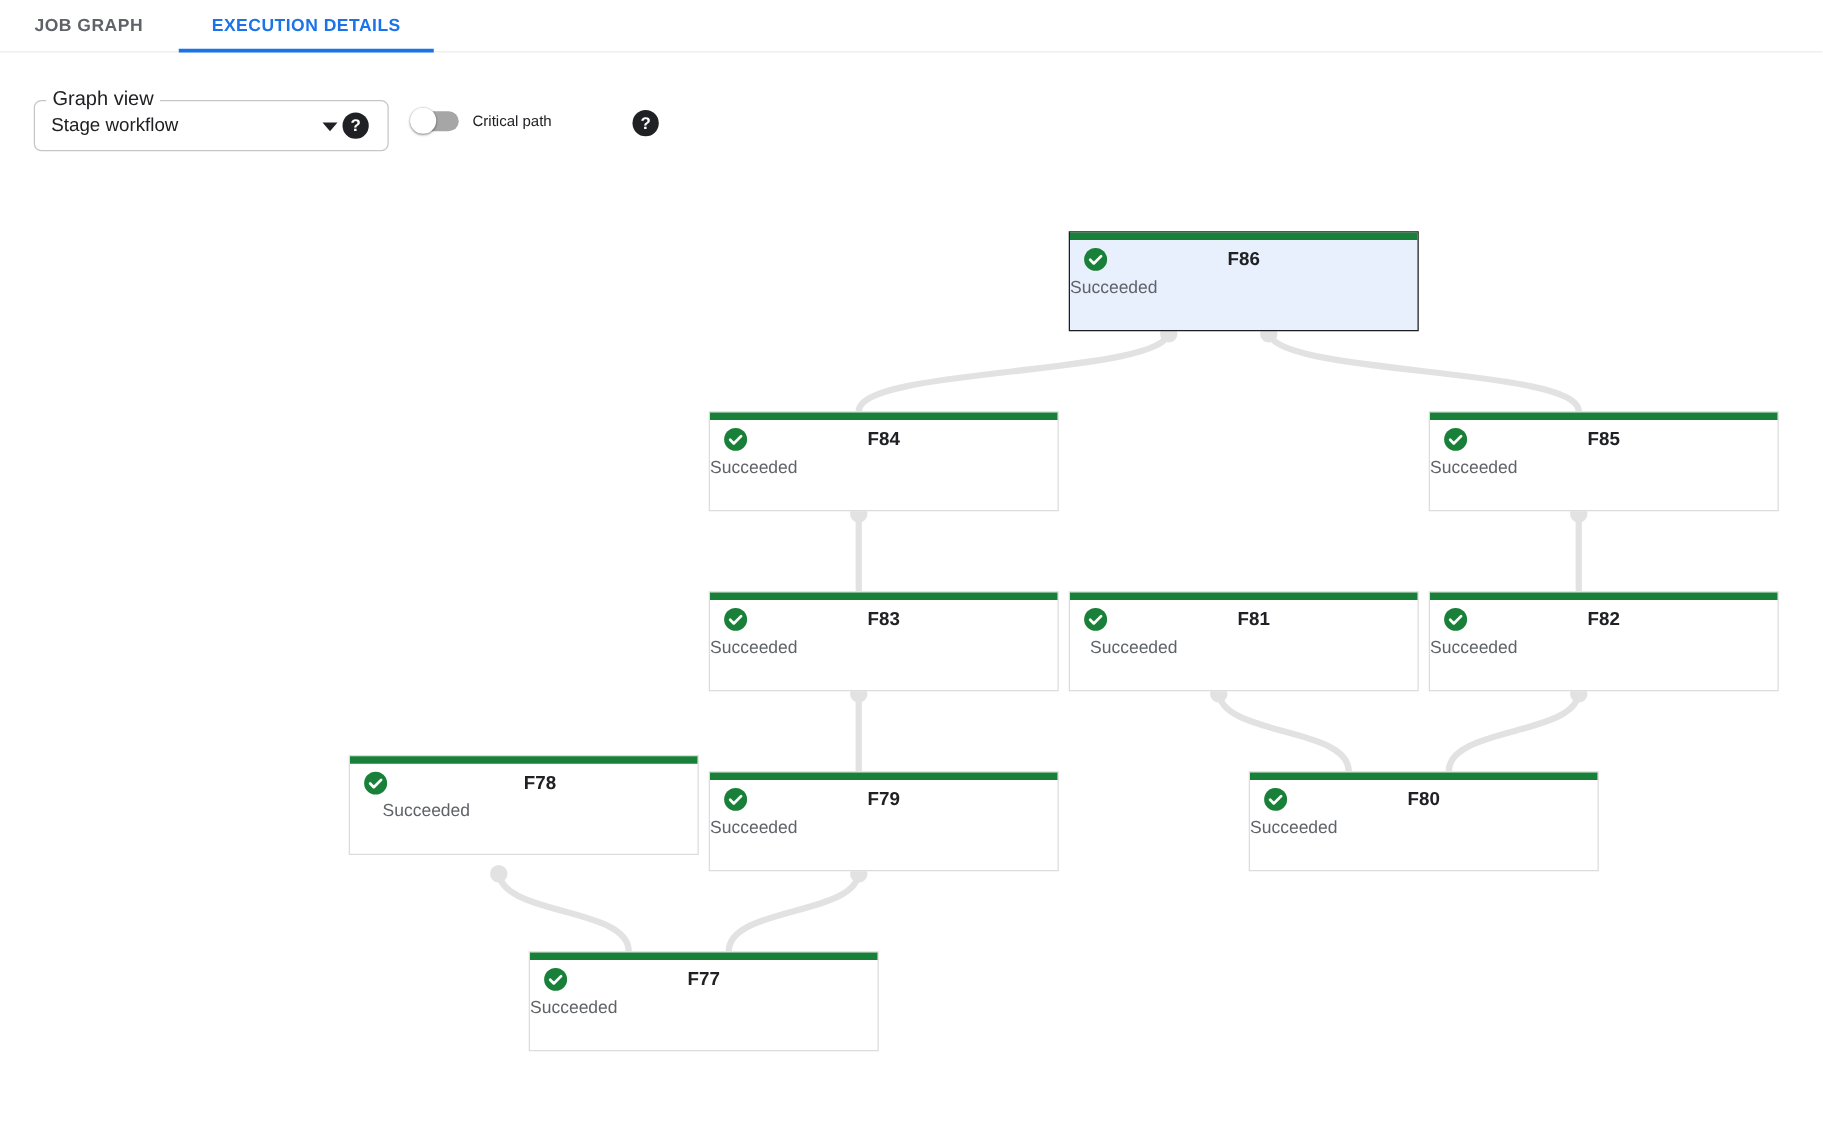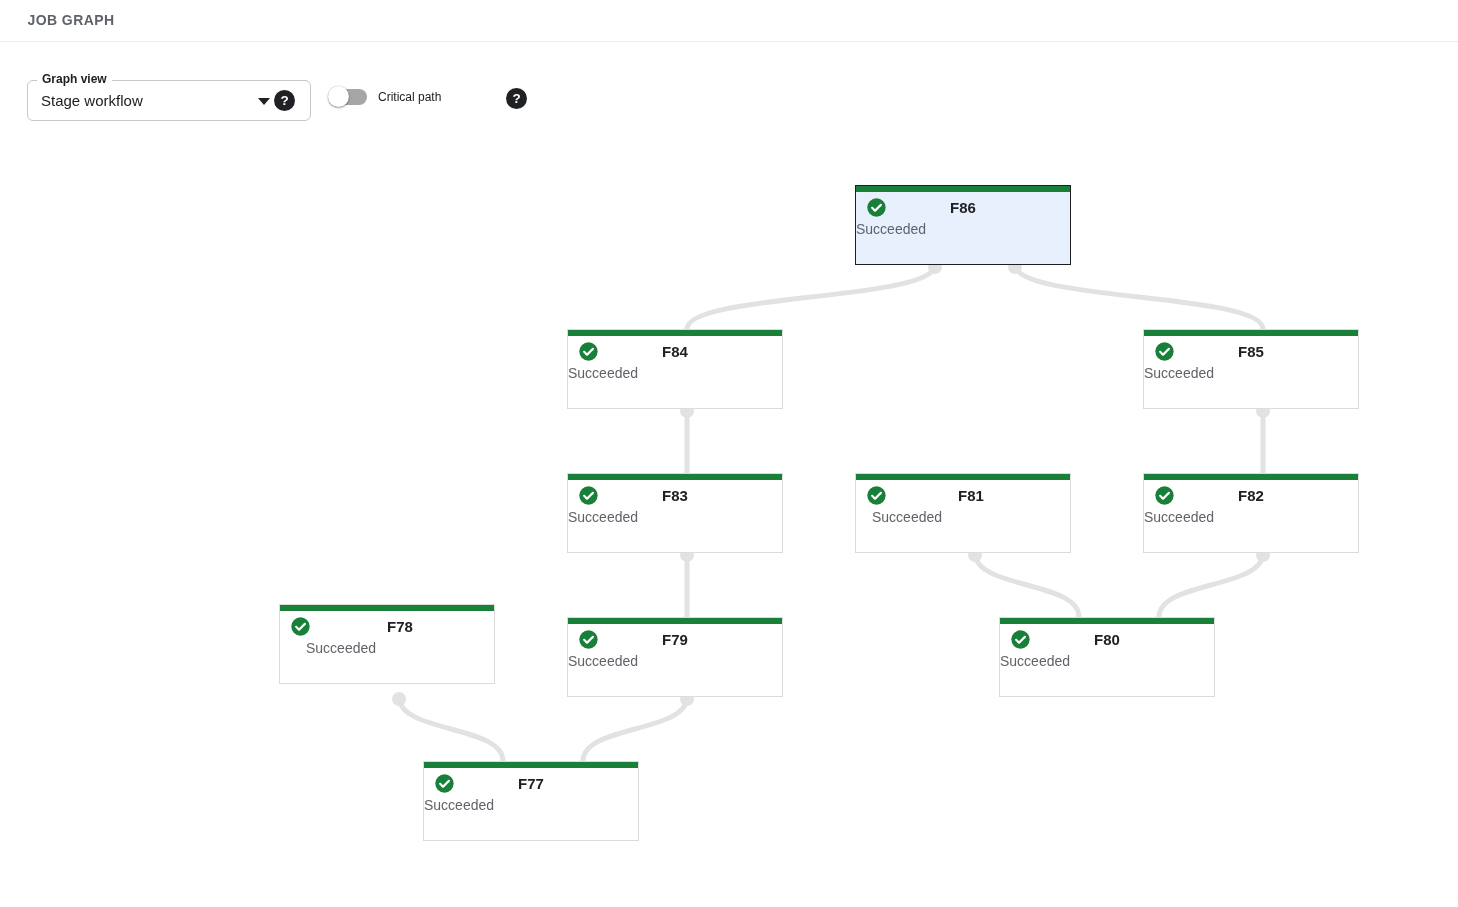--- a/index.html
+++ b/index.html
@@ -14,37 +14,37 @@
        font-size:14px;font-weight:bold;letter-spacing:.4px;color:#5f6368;cursor:pointer;}
   .tab.active{color:var(--blue);}
   .tab.active::after{content:"";position:absolute;left:0;right:0;bottom:-1px;height:3px;background:var(--blue);}
   .tab:nth-of-type(1){left:6px;width:130px;}
   .tab:nth-of-type(2){left:143px;width:204px;}
   .tab:nth-of-type(3){left:353px;width:146px;}
   
   .gv-select{position:absolute;left:27px;top:80px;width:282px;height:39px;
     border:1px solid #c4c7c5;border-radius:6px;background:#fff;cursor:pointer;}
   .gv-label{position:absolute;left:9px;top:-9px;background:#fff;padding:0 5px;
-    font-size:12px;font-weight:bold;color:#202124;line-height:15px;}
+    font-size:16px;font-weight:normal;color:#202124;line-height:15px;}
   .gv-value{position:absolute;left:13px;top:0;line-height:39px;font-size:15px;color:#202124;}
   .caret{position:absolute;left:230px;top:17px;width:0;height:0;
     border-left:6px solid transparent;border-right:6px solid transparent;border-top:7px solid #202124;}
   .help{display:inline-block;width:21px;height:21px;border-radius:50%;background:#202124;color:#fff;
     font-size:13.5px;font-weight:bold;text-align:center;line-height:21px;cursor:pointer;user-select:none;}
   .help.in-select{position:absolute;left:246px;top:9px;}
   .help.after-toggle{position:absolute;left:506px;top:88px;}
   .toggle{position:absolute;left:330px;top:88px;width:38px;height:18px;cursor:pointer;}
   .toggle .track{position:absolute;left:1px;top:1px;width:36px;height:16px;border-radius:9px;background:#a6a6a6;}
   .toggle .thumb{position:absolute;left:-2px;top:-2px;width:21px;height:21px;border-radius:50%;
     background:#fff;box-shadow:0 1px 2px rgba(0,0,0,.4),0 0 1px rgba(0,0,0,.3);}
   .toggle-label{position:absolute;left:378px;top:89px;font-size:12px;line-height:17px;color:#202124;}
   
   #graph{position:absolute;left:0;top:0;width:1458px;height:907px;}
   #edges{position:absolute;left:0;top:0;pointer-events:none;}
-  .node{position:absolute;width:216px;height:80px;background:#fff;border:1px solid var(--node-border);
+  .node{position:absolute;width:280px;height:80px;background:#fff;border:1px solid var(--node-border);
     box-sizing:border-box;cursor:pointer;}
   .node.selected{background:var(--sel-bg);border-color:var(--sel-border);}
   .node .bar{position:absolute;left:0;top:0;right:0;height:6px;background:var(--green);}
   .node .check{position:absolute;left:10px;top:11px;width:21px;height:21px;}
   .node .title{margin:12px 0 1px 0;text-align:center;font-size:15px;font-weight:bold;
     line-height:20px;color:#202124;}
   .node .status{text-align:left;font-size:14px;line-height:20px;color:var(--status);}
 </style>
 </head>
 <body style="--blue: #1a73e8; --green: #188038; --sel-bg: #e8f0fe; --sel-border: #1f1f1f; --node-border: #dcdcdc; --status: #5f6368;">
@@ -157,20 +157,21 @@
         <circle cx="12" cy="12" r="10.5" fill="#188038"></circle>
         <path d="M7 12.4l3.3 3.3L17 9" stroke="#fff" stroke-width="2.5" fill="none" stroke-linecap="round" stroke-linejoin="round"></path>
       </svg>
       <div class="title">F77</div>
       <div class="status">Succeeded</div>
     </div>
   </div>
 
 <div class="tabbar">
   <div class="tab">JOB GRAPH</div>
+  <div class="tab active">EXECUTION DETAILS</div>
 </div>
 
 <div class="gv-select">
   <span class="gv-label">Graph view</span>
   <span class="gv-value">Stage workflow</span>
   <span class="caret"></span>
   <span class="help in-select">?</span>
 </div>
 
 <div class="toggle" id="cp-toggle">

